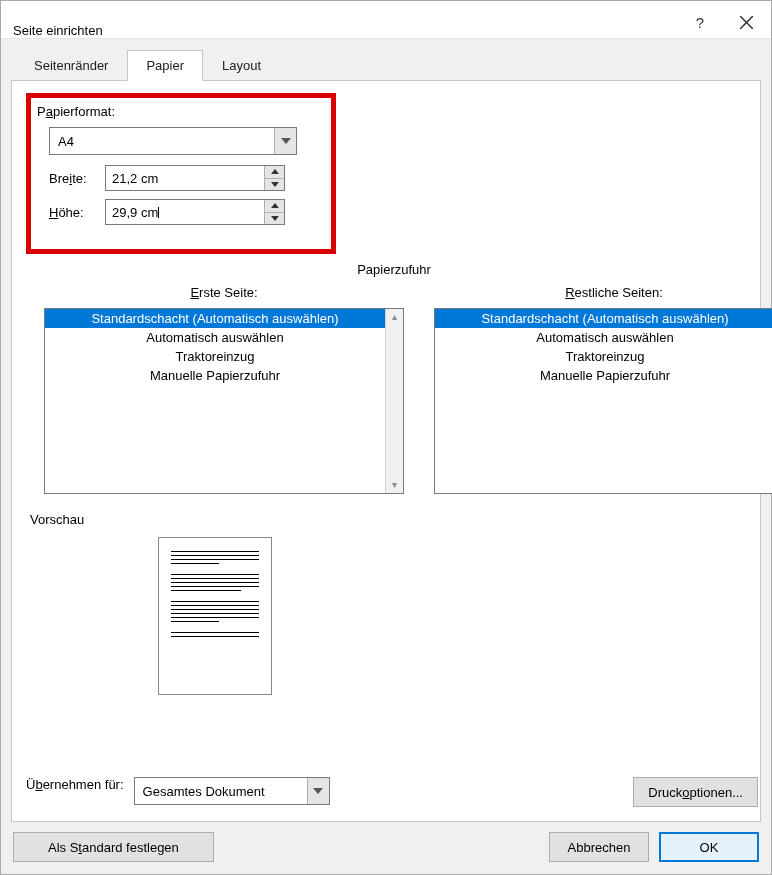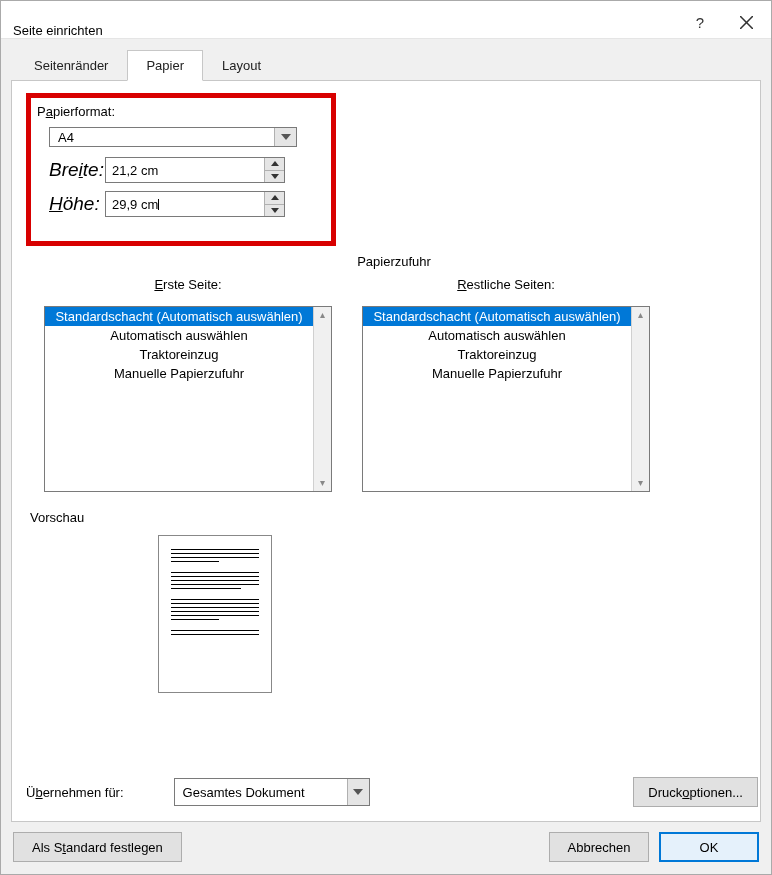--- a/index.html
+++ b/index.html
@@ -88,21 +88,21 @@
   }
   .section-label {
     font-size: 13px;
     margin-bottom: 8px;
     display: block;
   }
   .und { text-decoration: underline; text-decoration-thickness: 1px; }
   .combo {
     display: flex;
     width: 248px;
-    height: 20px;
+    height: 28px;
     border: 1px solid #7a7a7a;
     background: #fff;
     align-items: center;
     margin-left: 12px;
     margin-bottom: 10px;
   }
   .combo .combo-text {
     flex: 1;
     padding: 0 8px;
     font-size: 13px;
@@ -117,22 +117,21 @@
     justify-content: center;
   }
   .row {
     display: flex;
     align-items: center;
     margin-left: 12px;
     margin-bottom: 8px;
   }
   .row .lbl {
     width: 56px;
-    font-size: 19px;
-    font-style: italic;
+    font-size: 13px;
   }
   .spin {
     display: flex;
     width: 180px;
     height: 26px;
     border: 1px solid #7a7a7a;
     background: #fff;
   }
   .spin .spin-val {
     flex: 1;
@@ -184,24 +183,24 @@
     gap: 30px;
     margin-left: 18px;
     margin-top: 4px;
   }
   .listcol {
     display: flex;
     flex-direction: column;
   }
   .listcol .list-label {
     font-size: 13px;
-    margin-bottom: 14px;
+    margin-bottom: 8px;
   }
   .listbox {
-    width: 288px;
+    width: 360px;
     height: 186px;
     border: 1px solid #7a7a7a;
     background: #fff;
     display: flex;
   }
   .listbox .items {
     flex: 1;
     overflow: hidden;
   }
   .listbox .item {
@@ -236,23 +235,21 @@
     padding: 13px 12px;
   }
   .preview-lines { display: flex; flex-direction: column; gap: 3px; }
   .pl { height: 1px; background: #000; }
   .pl.short { width: 55%; }
   .pl.med { width: 80%; }
   
   .apply-row {
     margin-top: auto;
     display: flex;
-    align-items: center;
     padding-top: 18px;
-    gap: 40px;
   }
   .apply-row .lbl2 { font-size: 13px; margin-right: 10px; }
   .combo2 {
     display: flex;
     height: 28px;
     width: 196px;
     border: 1px solid #7a7a7a;
     background: #fff;
     align-items: center;
   }
@@ -456,21 +453,21 @@
         <div class="btn">
           <span>Druck</span>
             <span class="und">o</span>
             <span>ptionen...</span>
         </div>
       </div>
 
     </div>
 
     <div class="footer">
-      <div class="btn first" style="min-width:auto;padding:0 18px">
+      <div class="btn first" style="min-width:auto;padding:0 34px">
         <span>Als S</span>
           <span class="und">t</span>
           <span>andard festlegen</span>
       </div>
       <div class="spacer"></div>
       <div class="btn">Abbrechen</div>
       <div class="btn primary">OK</div>
     </div>
 
   </div>

